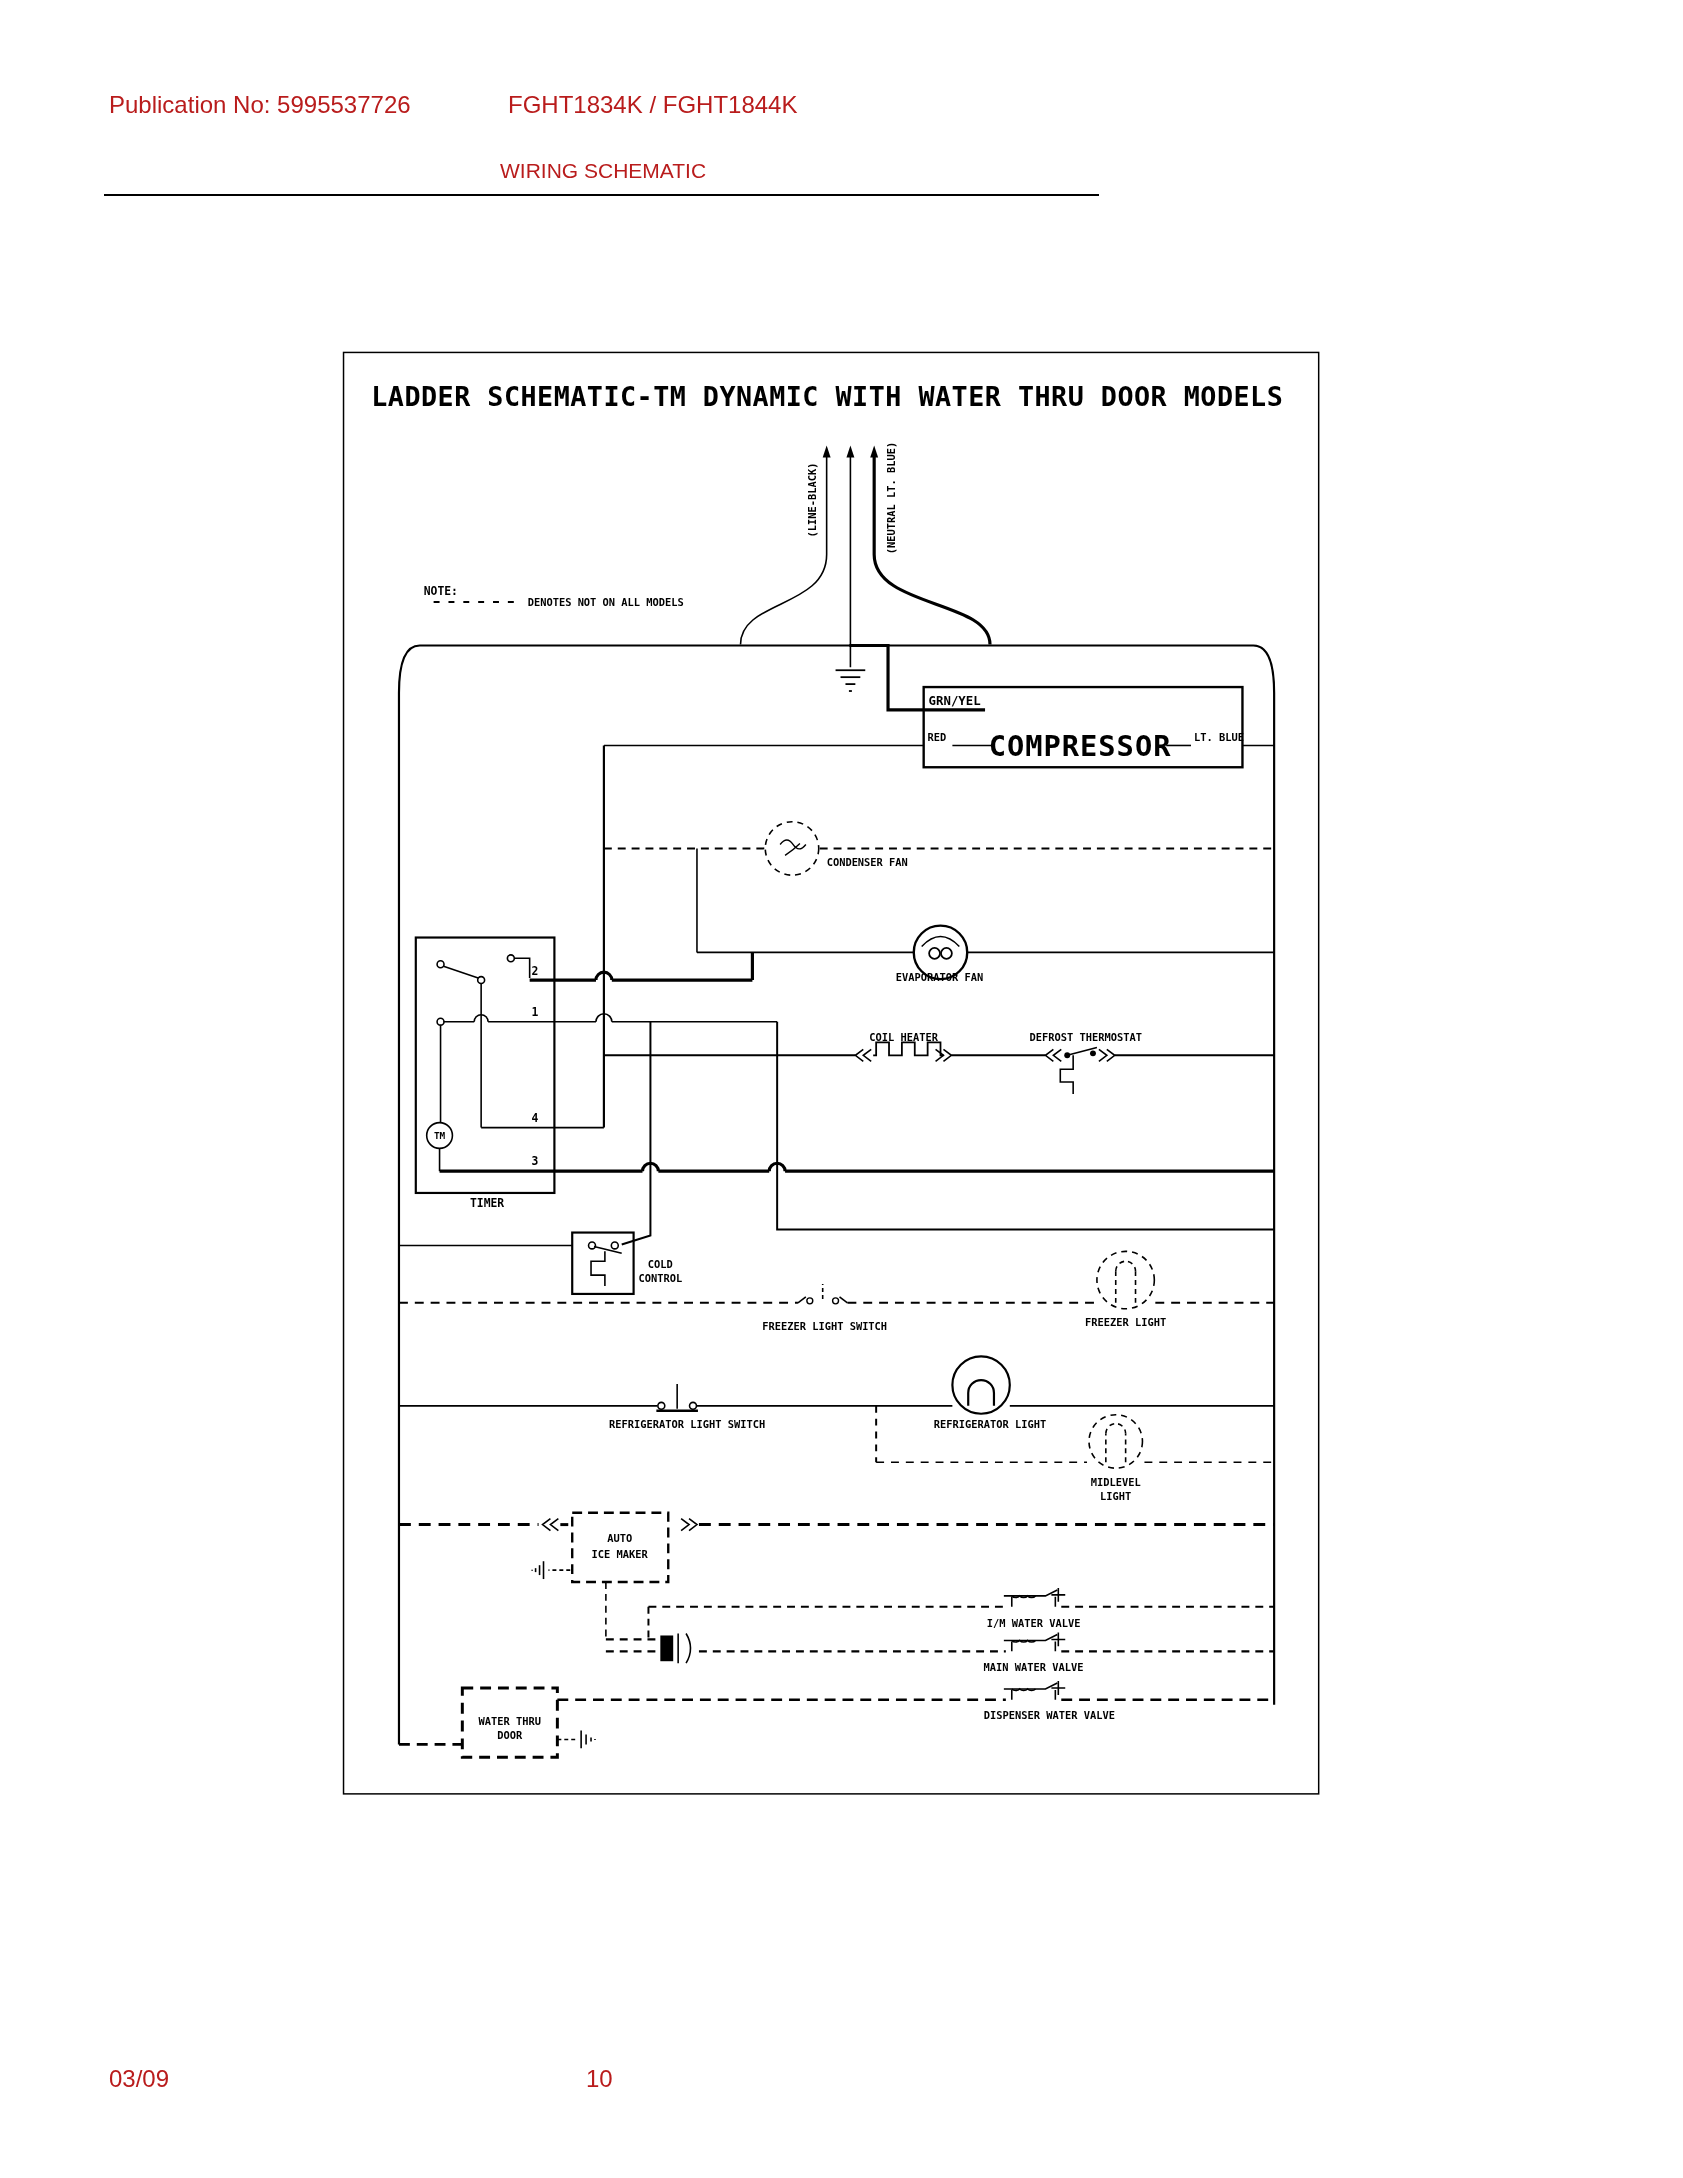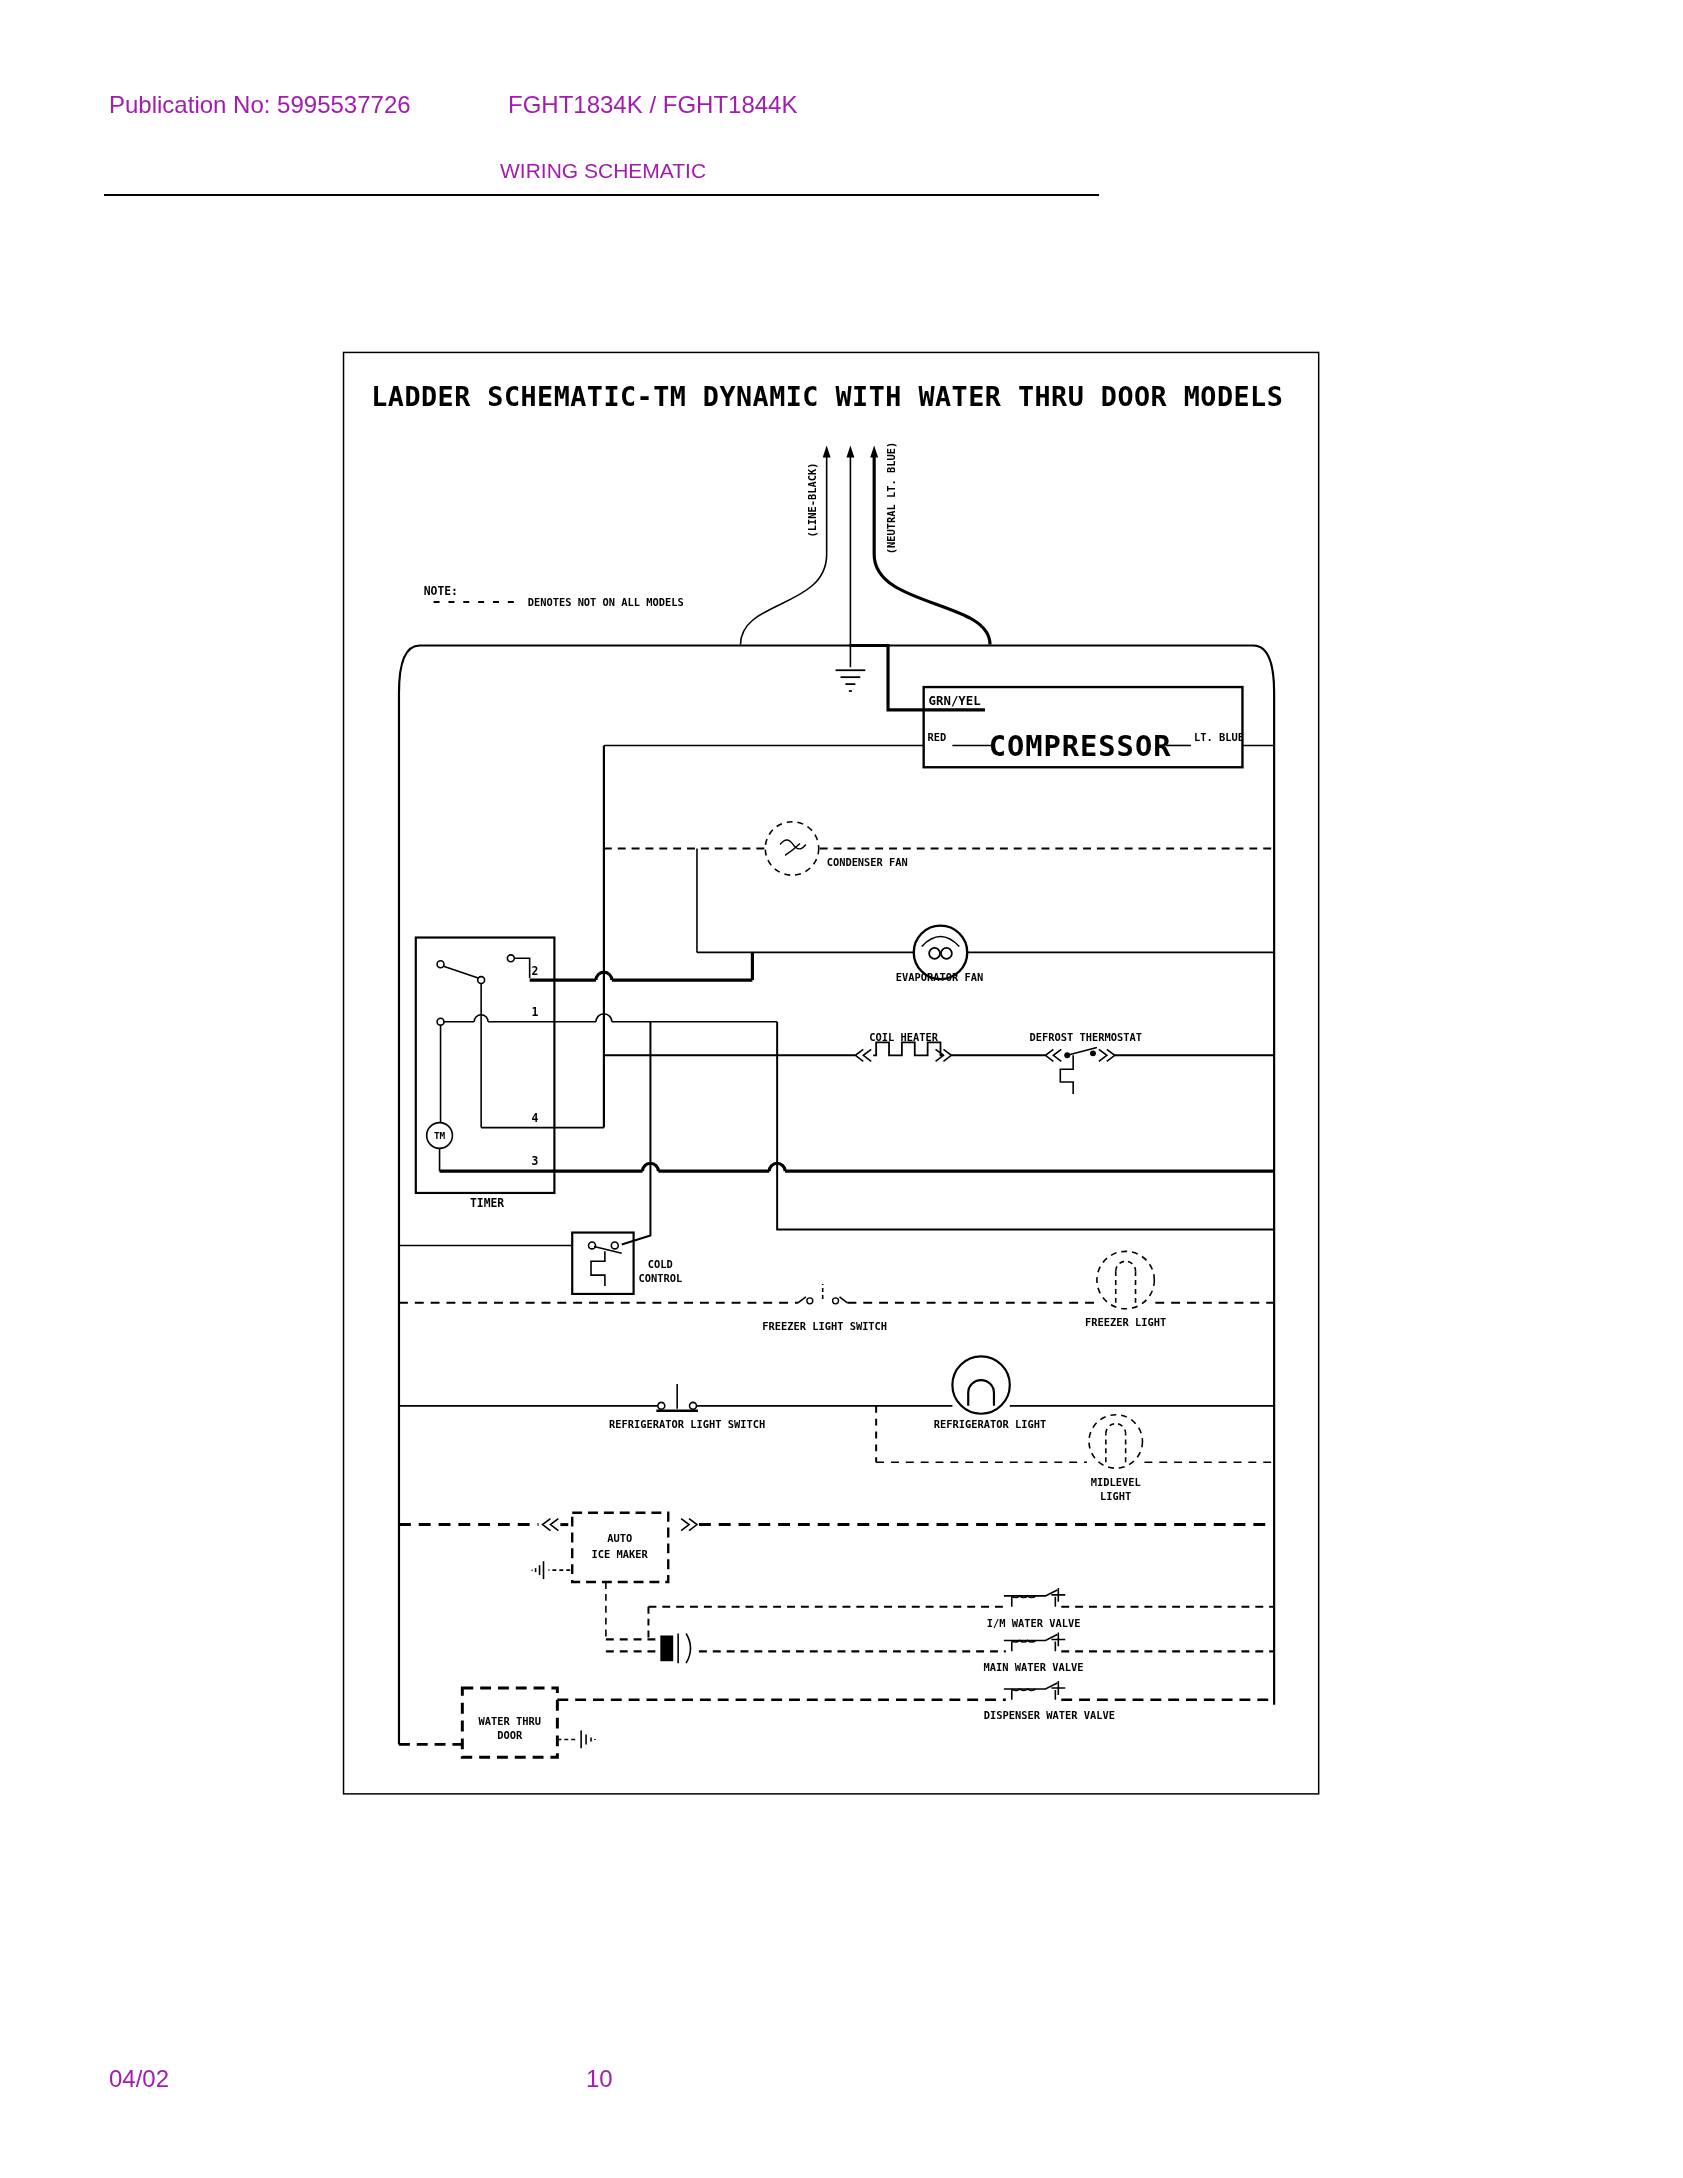--- a/index.html
+++ b/index.html
@@ -1,39 +1,39 @@
 <!DOCTYPE html>
 <html><head>
 <meta charset="utf-8">
 <style>
   html,body{margin:0;padding:0;background:#888;}
   .page{position:relative;width:1683px;height:2178px;background:#ffffff;overflow:hidden;
         font-family:"Liberation Sans",sans-serif;color:#000;}
-  .hdr-text{position:absolute;font-size:24px;color:#a21caf;white-space:nowrap;}
+  .hdr-text{position:absolute;font-size:24px;color:#b91c1c;white-space:nowrap;}
   .rule{position:absolute;left:104px;top:194px;width:995px;height:2px;background:#000;}
   svg{position:absolute;left:0;top:0;}
   svg text{font-family:"DejaVu Sans Mono",monospace;font-weight:bold;fill:#000;}
   .t10{font-size:10.5px;}
   .t11{font-size:11.5px;}
   .t12{font-size:12.5px;}
   .t27{font-size:27px;letter-spacing:0.5px;}
   .t28{font-size:29px;letter-spacing:1px;}
   .t9{font-size:9.5px;}
 </style>
 </head>
 <body>
 
 <div class="page">
 
   <div class="hdr-text" style="left:109px;top:91px;">Publication No: 5995537726</div>
   <div class="hdr-text" style="left:490px;top:91px;margin-left:18px;">FGHT1834K / FGHT1844K</div>
   <div class="hdr-text" style="left:500px;top:159px;font-size:21px;">WIRING SCHEMATIC</div>
   <div class="rule"></div>
 
-  <div class="hdr-text" style="left:109px;top:2065px;">04/02</div>
+  <div class="hdr-text" style="left:109px;top:2065px;">03/09</div>
   <div class="hdr-text" style="left:586px;top:2065px;">10</div>
 
   <svg width="1683" height="2178" viewBox="0 0 1700 2200">
 
     <rect x="347" y="356" width="985" height="1456" fill="none" stroke="#000" stroke-width="1.5"></rect>
 
     <text x="375" y="410" class="t27">LADDER SCHEMATIC-TM DYNAMIC WITH WATER THRU DOOR MODELS</text>
 
     <text x="428" y="601" class="t11">NOTE:</text>
     <path d="M438,608 H528" stroke="#000" stroke-width="2" stroke-dasharray="6,9" fill="none"></path>

